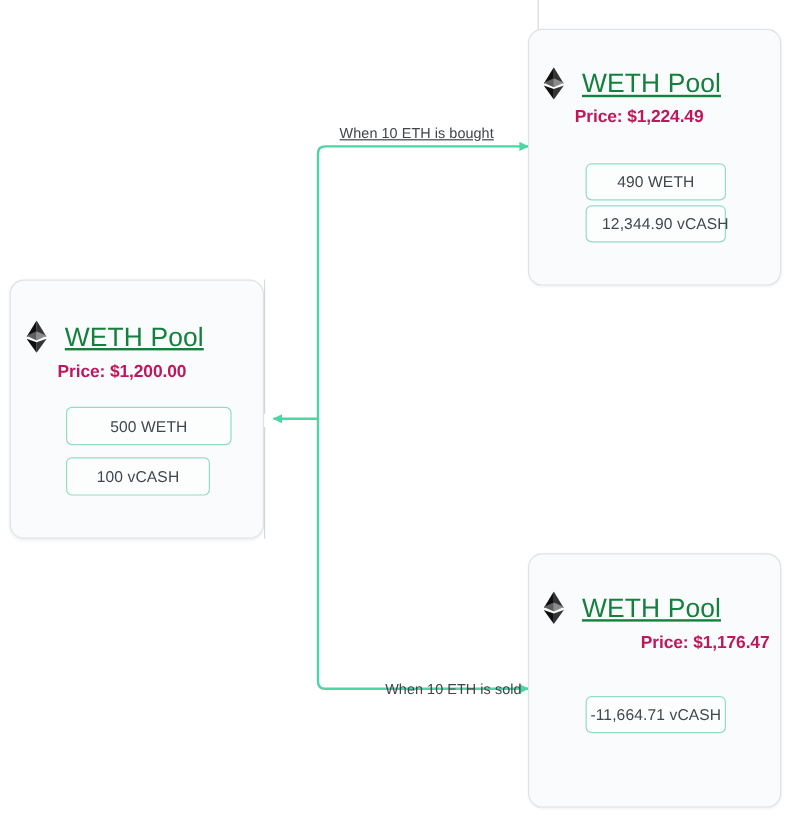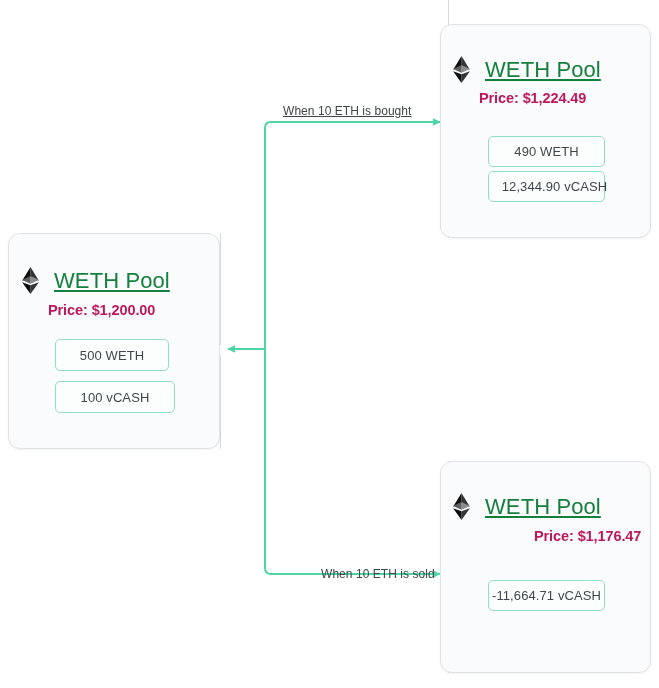--- a/index.html
+++ b/index.html
@@ -154,21 +154,21 @@
       <polygon points="16.5,0 16.5,19.6 32.9,27 " fill="#343434"></polygon>
       <polygon points="16.5,0 0,27 16.5,19.6 " fill="#0f0f0f"></polygon>
       <polygon points="16.5,35.8 16.5,52.9 33,30.1 " fill="#343434"></polygon>
       <polygon points="16.5,52.9 16.5,35.8 0,30.1 " fill="#0f0f0f"></polygon>
       <polygon points="16.5,32.7 32.9,25.3 16.5,17.9 " fill="#8c8c8c"></polygon>
       <polygon points="0,25.3 16.5,32.7 16.5,17.9 " fill="#5f5f5f"></polygon>
     </svg>
     <span class="card-title">WETH Pool</span>
   </div>
   <div class="card-price" style="left:48px; top:302px;">Price: $1,200.00</div>
-  <div class="pill" style="left:55px; top:339px; width:114px; height:32px;">500 WETH</div>
+  <div class="pill" style="left:55px; top:339px; width:138px; height:32px;">500 WETH</div>
   <div class="pill" style="left:55px; top:381px; width:120px; height:32px;text-align:right;">100 vCASH</div>
 
   <div class="card" id="card-top"></div>
   <div class="card-head" style="left:453px; top:56px;">
     <svg class="eth-icon" viewBox="0 0 33 53">
       <polygon points="16.5,0 16.5,19.6 32.9,27 " fill="#343434"></polygon>
       <polygon points="16.5,0 0,27 16.5,19.6 " fill="#0f0f0f"></polygon>
       <polygon points="16.5,35.8 16.5,52.9 33,30.1 " fill="#343434"></polygon>
       <polygon points="16.5,52.9 16.5,35.8 0,30.1 " fill="#0f0f0f"></polygon>
       <polygon points="16.5,32.7 32.9,25.3 16.5,17.9 " fill="#8c8c8c"></polygon>

